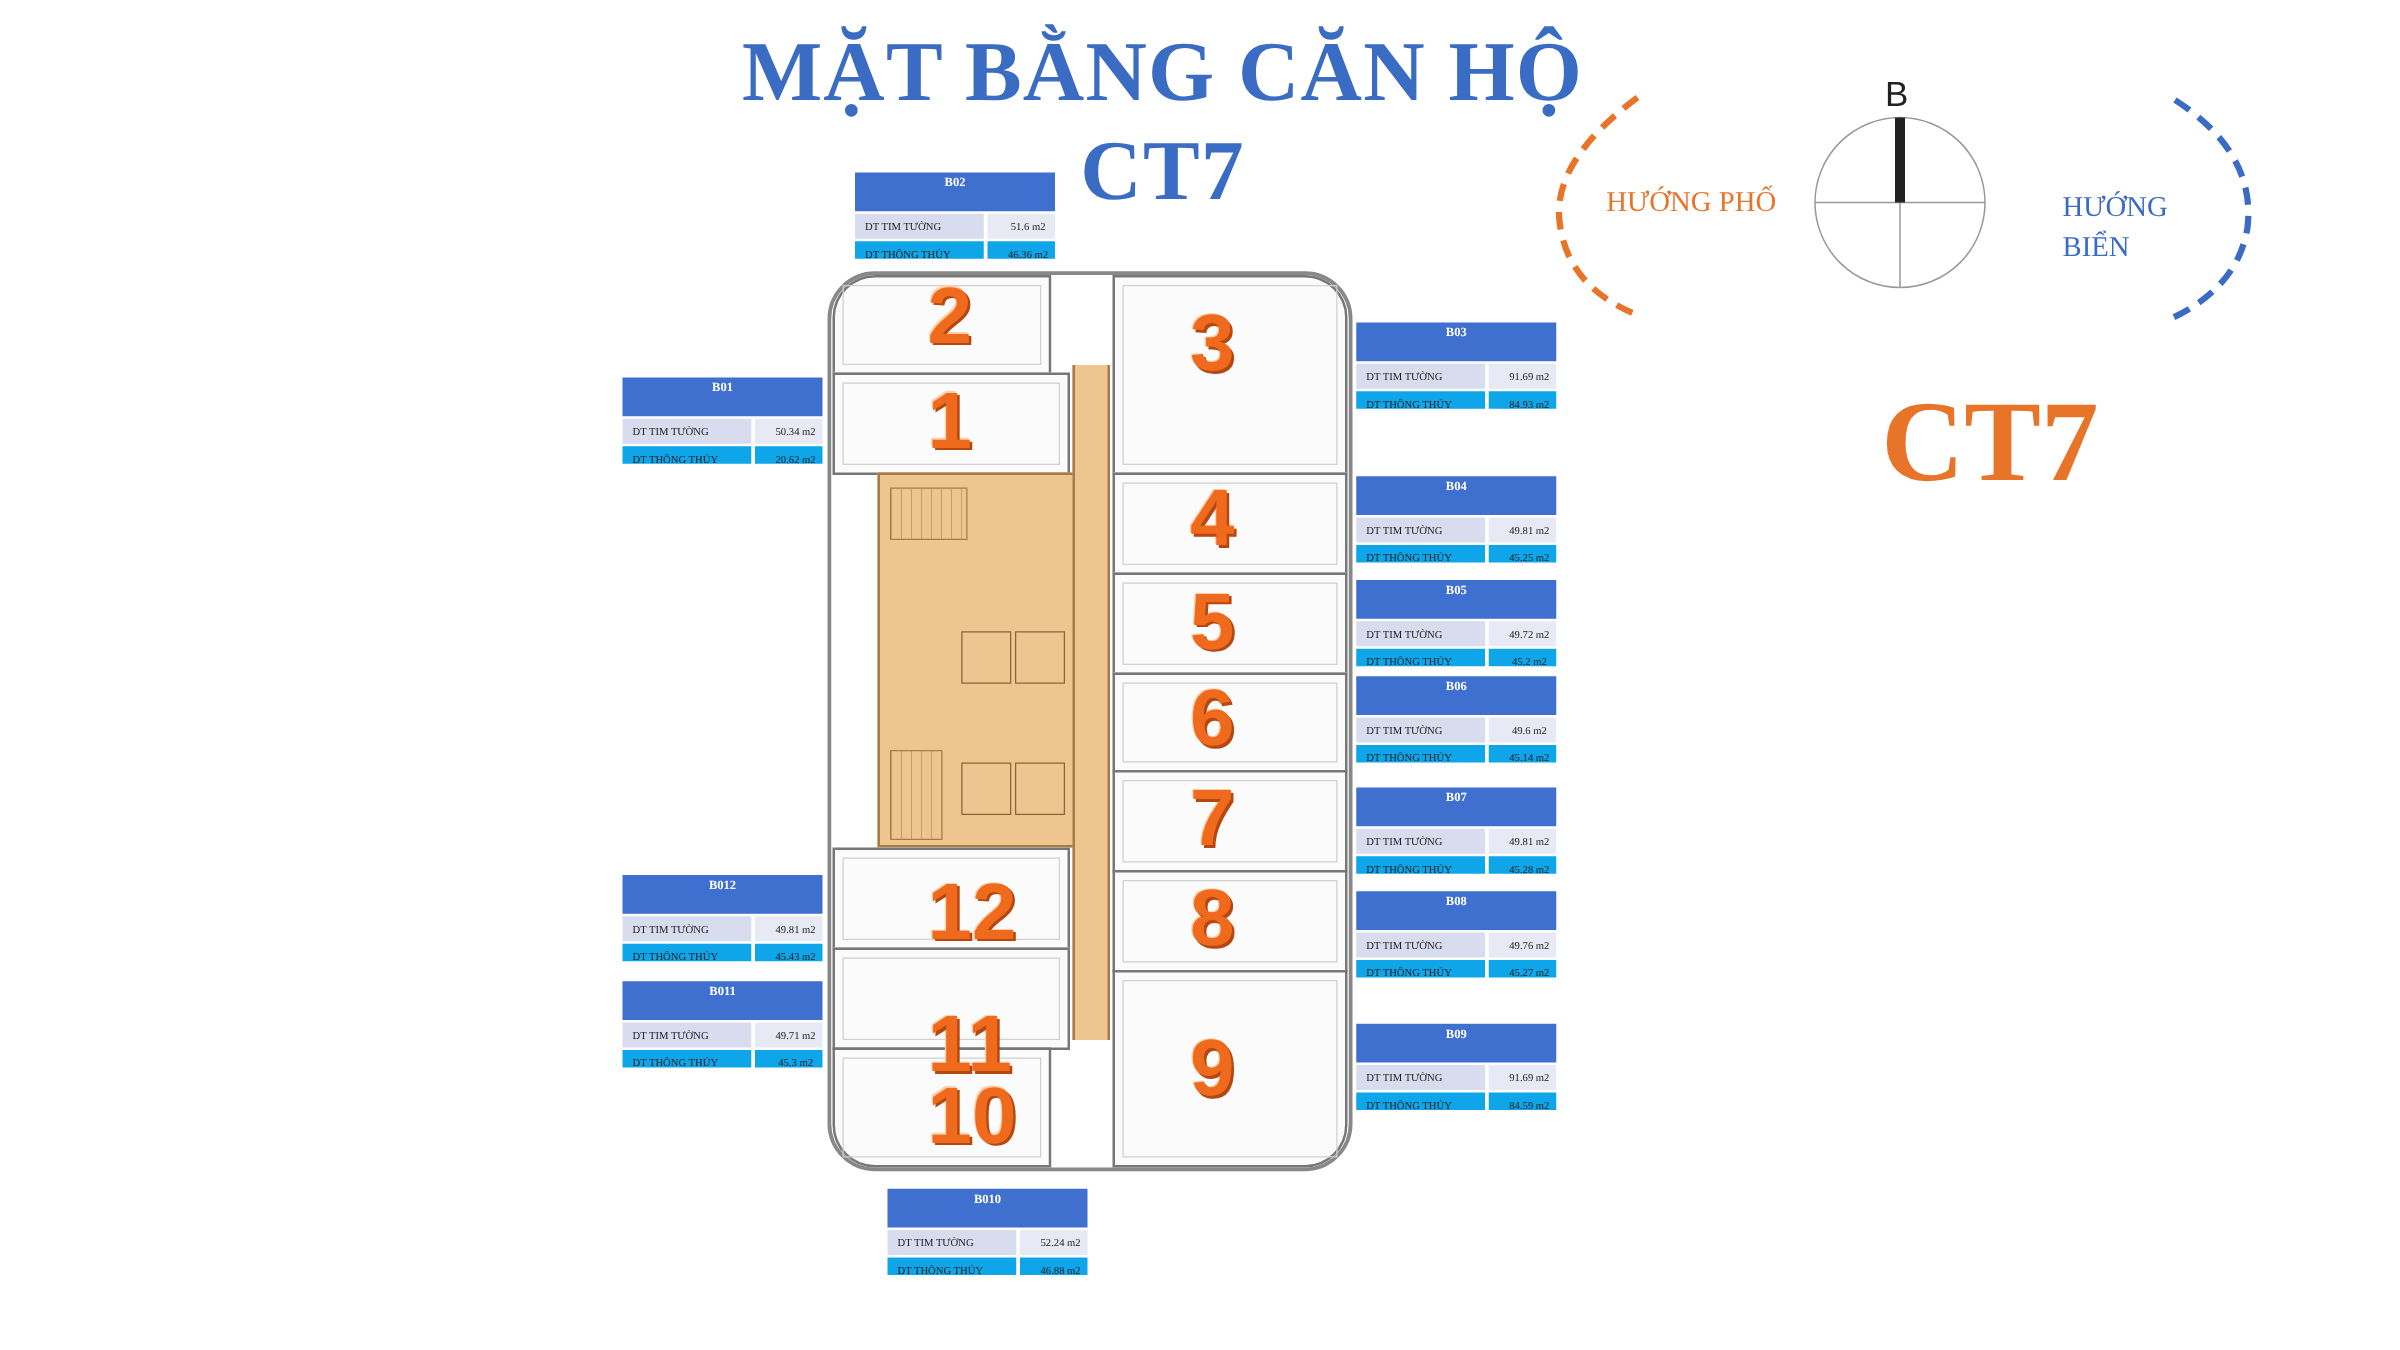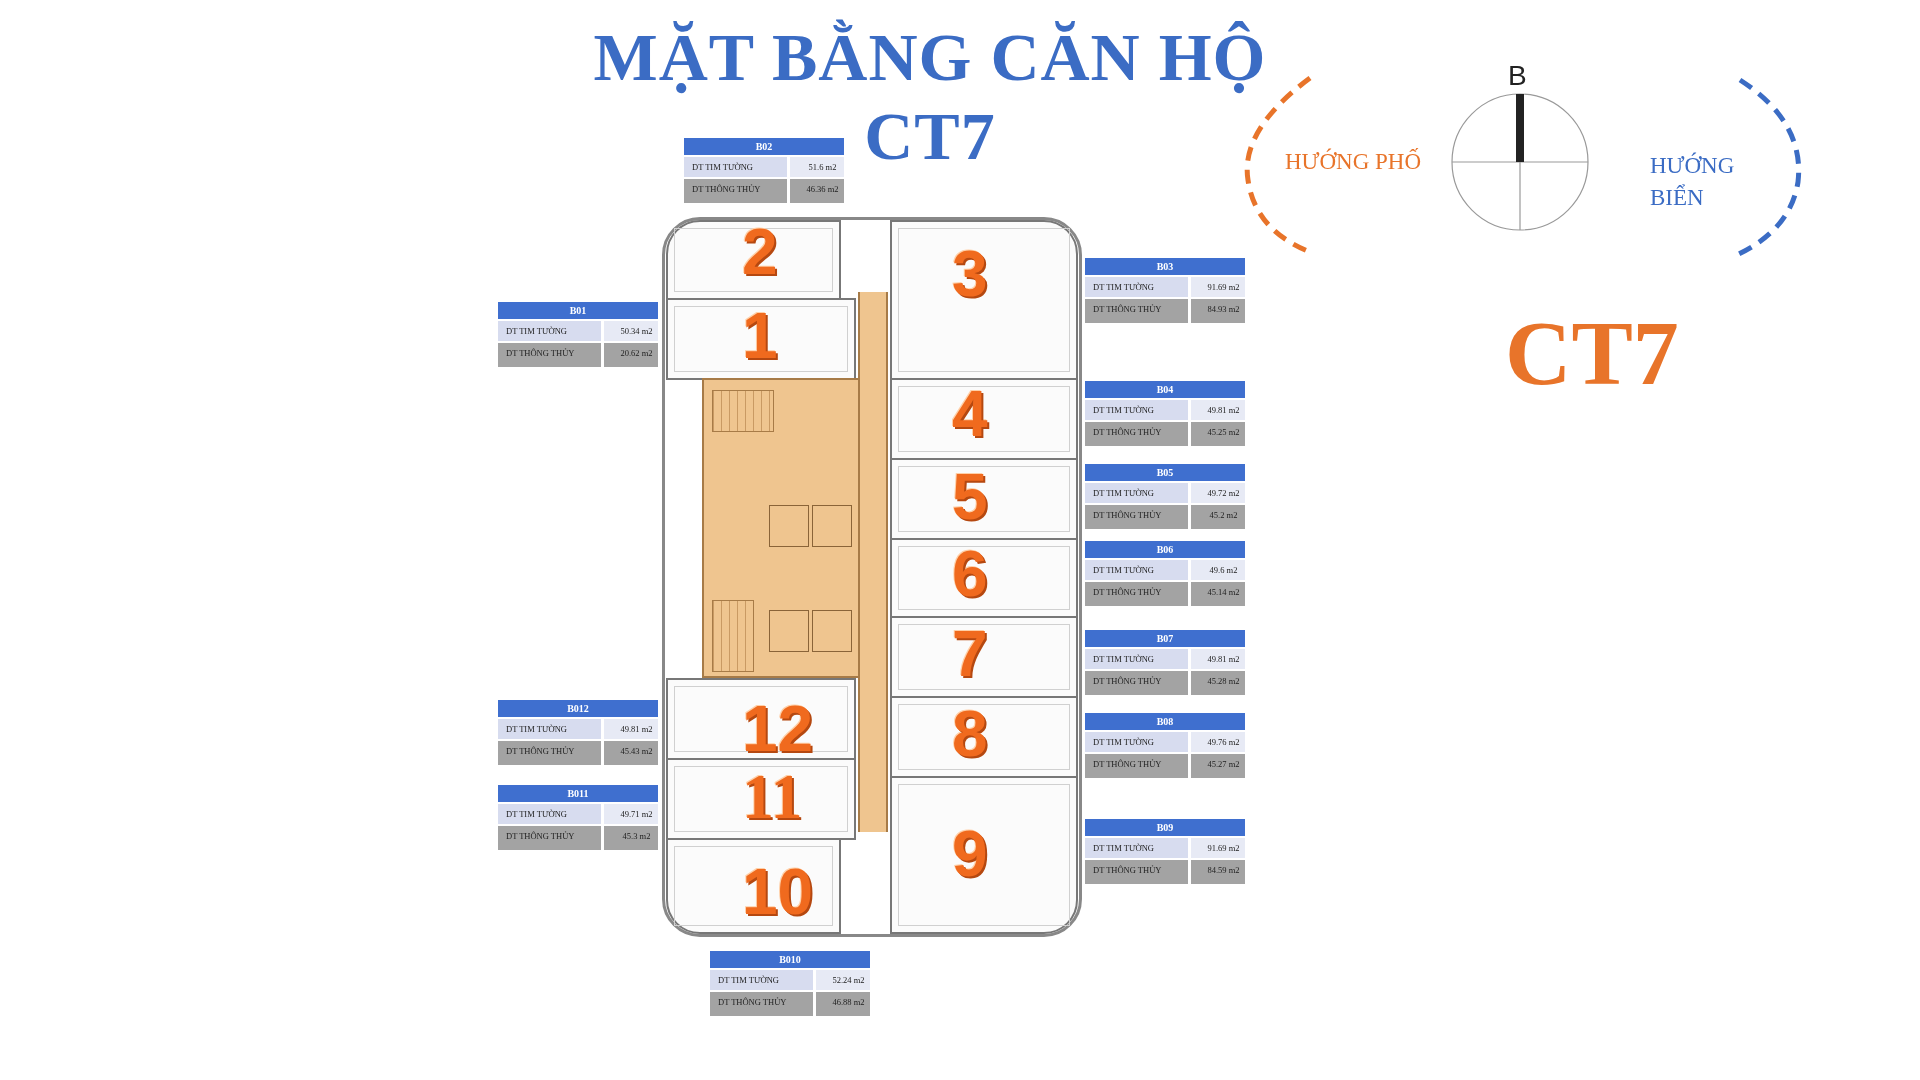--- a/index.html
+++ b/index.html
@@ -7,25 +7,25 @@
   .title{position:absolute;left:560px;top:18px;width:740px;text-align:center;font-family:"Liberation Serif",serif;font-weight:bold;font-size:68px;color:#3b6cc4;letter-spacing:1px;}
   .ct7{position:absolute;left:1505px;top:300px;font-family:"Liberation Serif",serif;font-weight:bold;font-size:92px;color:#e8742a;}
   .arc{position:absolute;}
   .dir{position:absolute;font-family:"Liberation Serif",serif;font-size:23px;line-height:32px;}
   .dir.pho{left:1285px;top:146px;color:#e8742a;}
   .dir.bien{left:1650px;top:150px;color:#3b6cc4;}
   .compass{position:absolute;left:1450px;top:60px;width:140px;height:175px;}
 
   
   .utable{position:absolute;width:160px;font-family:"Liberation Serif",serif;font-size:8.5px;}
-  .utable .hd{background:#3f6fcf;color:#fff;text-align:center;font-weight:bold;font-size:10px;height:17px;line-height:17px;}
+  .utable .hd{background:#3f6fcf;color:#fff;text-align:center;font-weight:bold;font-size:10px;height:31px;line-height:17px;}
   .utable .row{display:flex;height:20px;line-height:20px;margin-top:2px;}
   .utable .row .k{flex:0 0 95px;background:#d7dcef;padding-left:8px;color:#222;}
   .utable .row .v{flex:1;background:#e7eaf5;margin-left:3px;text-align:center;color:#222;padding-left:11px;}
-  .utable .row.r2 .k,.utable .row.r2 .v{background:#a3a3a3;height:24px;}
+  .utable .row.r2 .k,.utable .row.r2 .v{background:#0ea5e9;height:14px;}
 
   
   .plan{position:absolute;left:662px;top:212px;width:420px;height:730px;}
   .unit{position:absolute;border:2px solid #777;background:#fbfbfb;box-sizing:border-box;}
   .unit::before{content:"";position:absolute;inset:6px;border:1px solid #d0d0d0;}
   .core{position:absolute;background:#efc58f;border:2px solid #a77b47;box-sizing:border-box;}
   .corridor{position:absolute;background:#efc58f;border-left:2px solid #a77b47;border-right:2px solid #a77b47;box-sizing:border-box;}
   .num{position:absolute;font-family:"Liberation Sans","DejaVu Sans",sans-serif;font-weight:bold;font-size:64px;color:#f06a1e;text-shadow:2px 2px 0 #b54810, -1px -1px 0 #ffd0a8;line-height:64px;}
   .stair{position:absolute;background:repeating-linear-gradient(90deg,#c99a63 0 1px,transparent 1px 8px);border:1px solid #a77b47;}
   .lift{position:absolute;border:1px solid #8a6438;}
@@ -91,21 +91,21 @@
   <div class="num" style="left:80px;top:8px;">2</div>
   <div class="num" style="left:80px;top:92px;">1</div>
   <div class="num" style="left:290px;top:30px;">3</div>
   <div class="num" style="left:290px;top:170px;">4</div>
   <div class="num" style="left:290px;top:253px;">5</div>
   <div class="num" style="left:290px;top:330px;">6</div>
   <div class="num" style="left:290px;top:410px;">7</div>
   <div class="num" style="left:290px;top:490px;">8</div>
   <div class="num" style="left:290px;top:610px;">9</div>
   <div class="num" style="left:80px;top:485px;">12</div>
-  <div class="num" style="left:80px;top:553px;font-family:Liberation Serif, serif;">11</div>
+  <div class="num" style="left:80px;top:591px;">11</div>
   <div class="num" style="left:80px;top:648px;">10</div>
 </div>
 
 <div class="utable" style="left:684px;top:138px;">
   <div class="hd">B02</div>
   <div class="row">
       <span class="k">DT TIM TƯỜNG</span>
       <span class="v">51.6 m2</span>
     </div>
   <div class="row r2">

